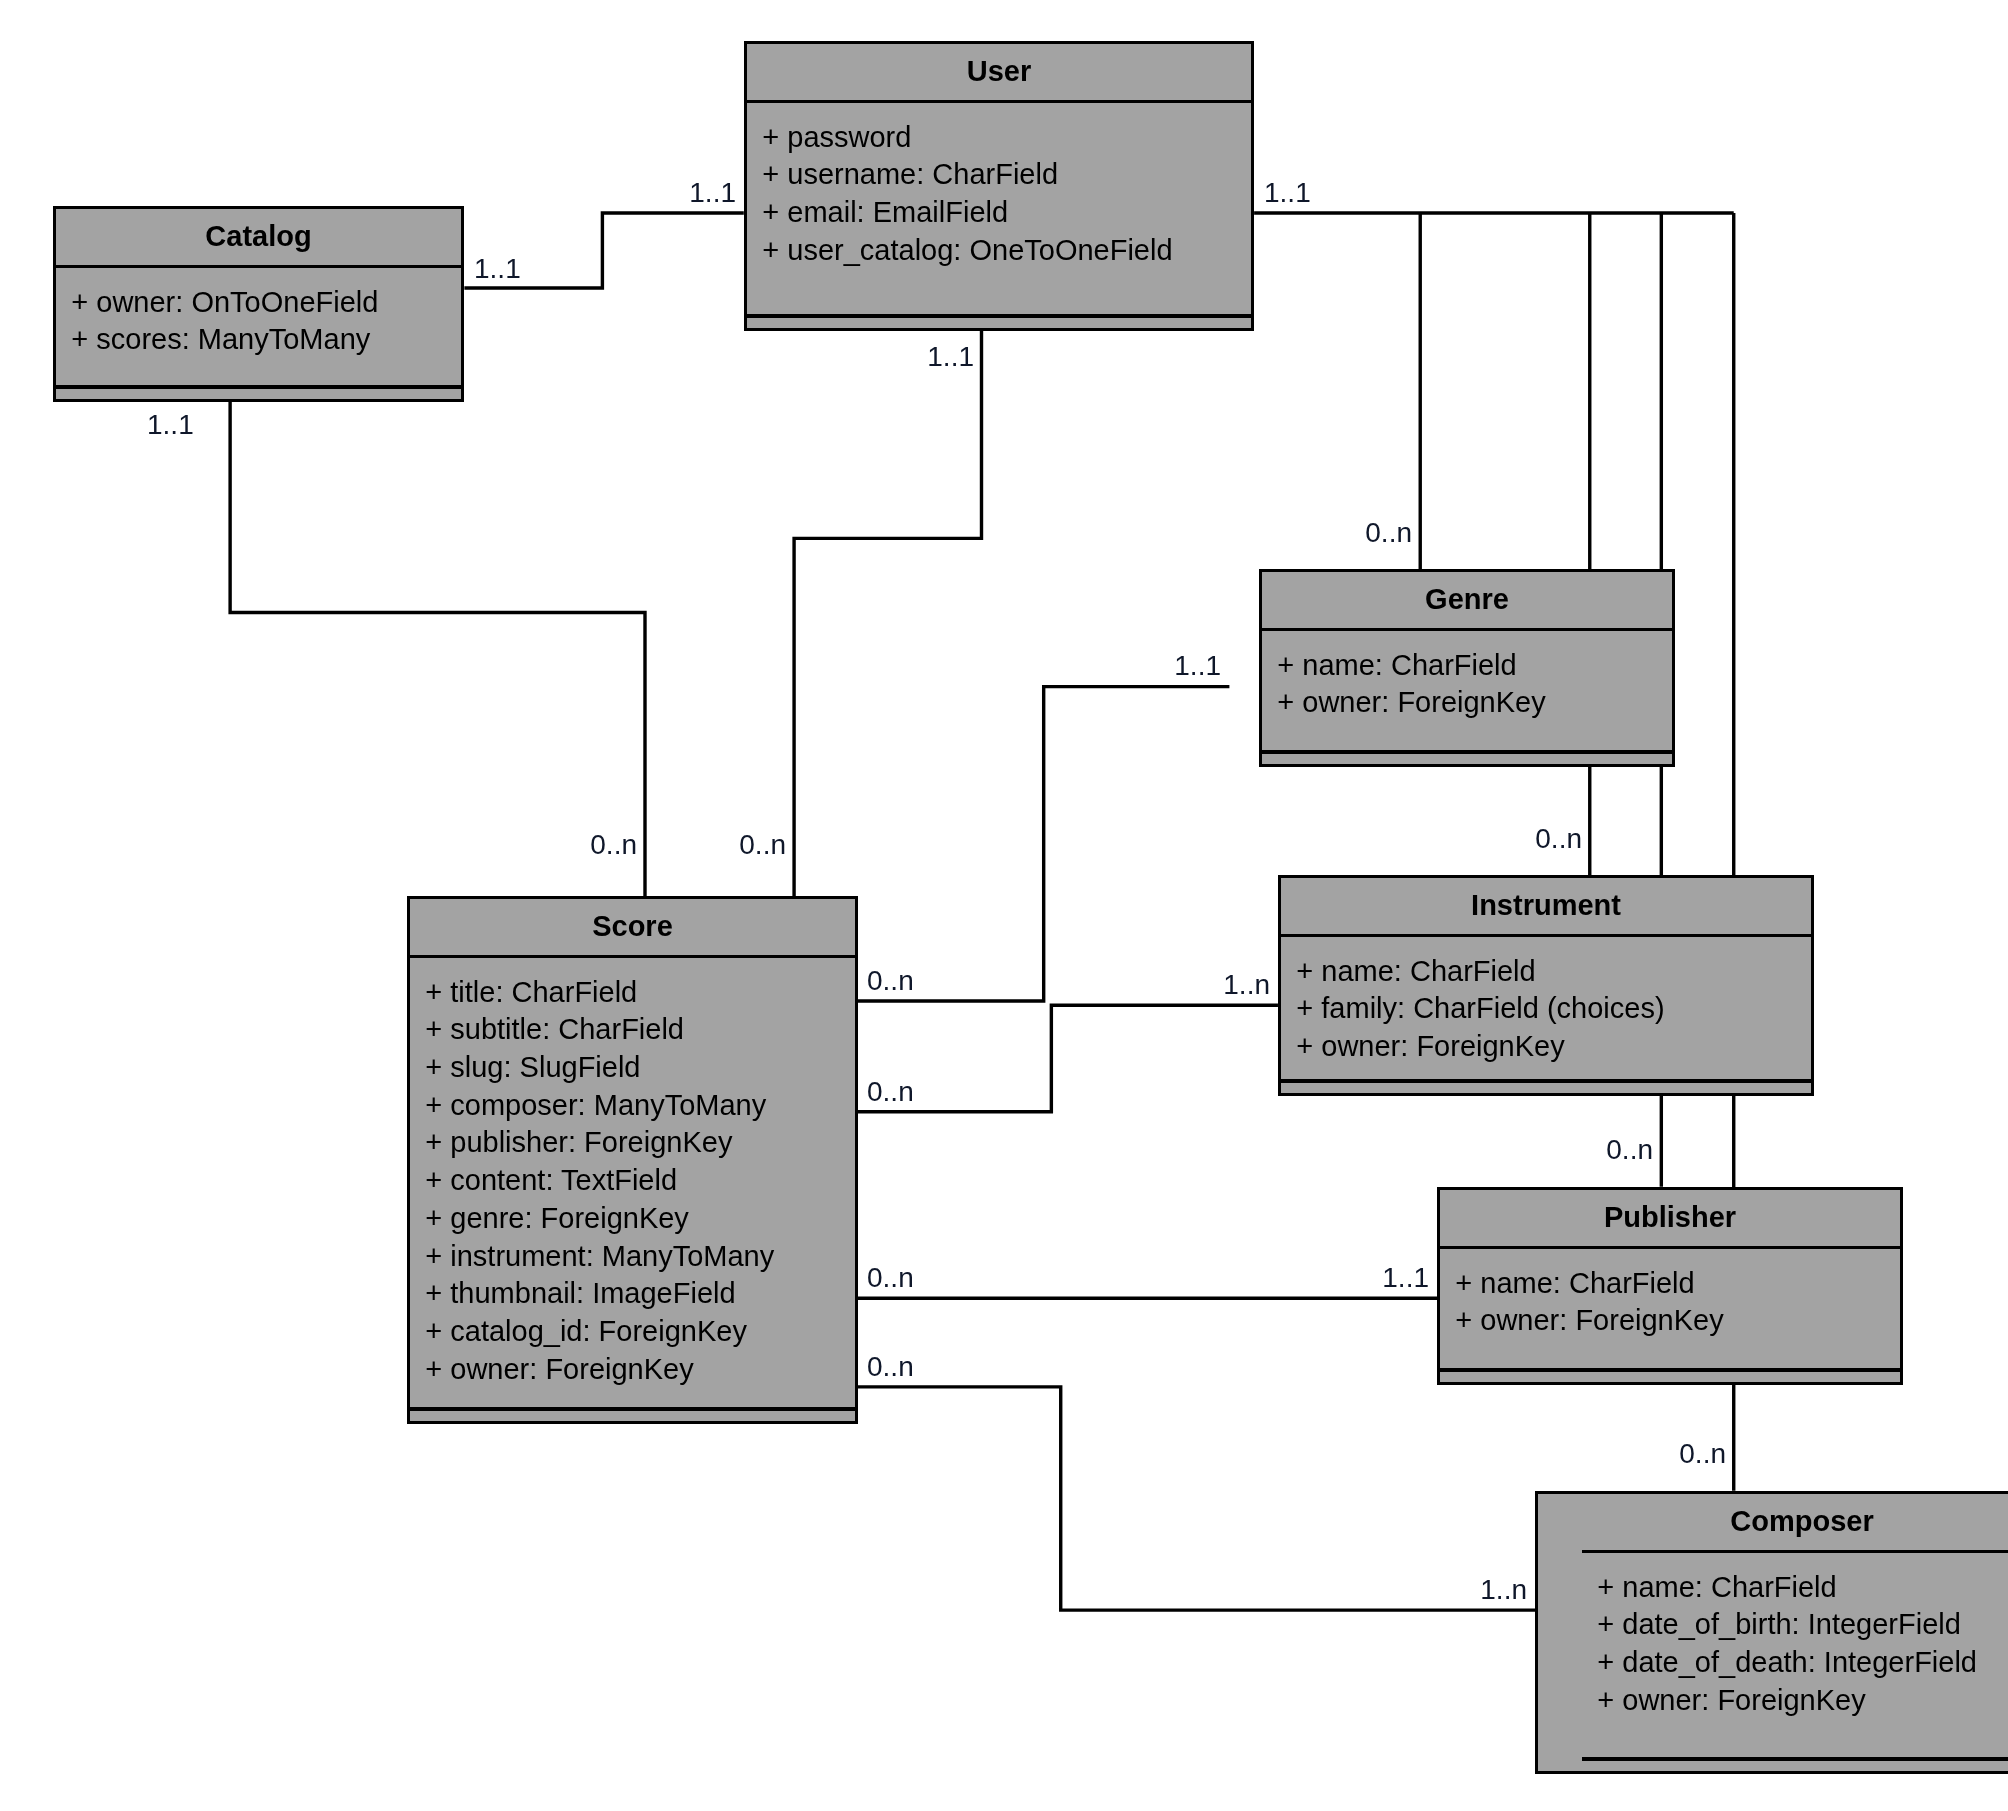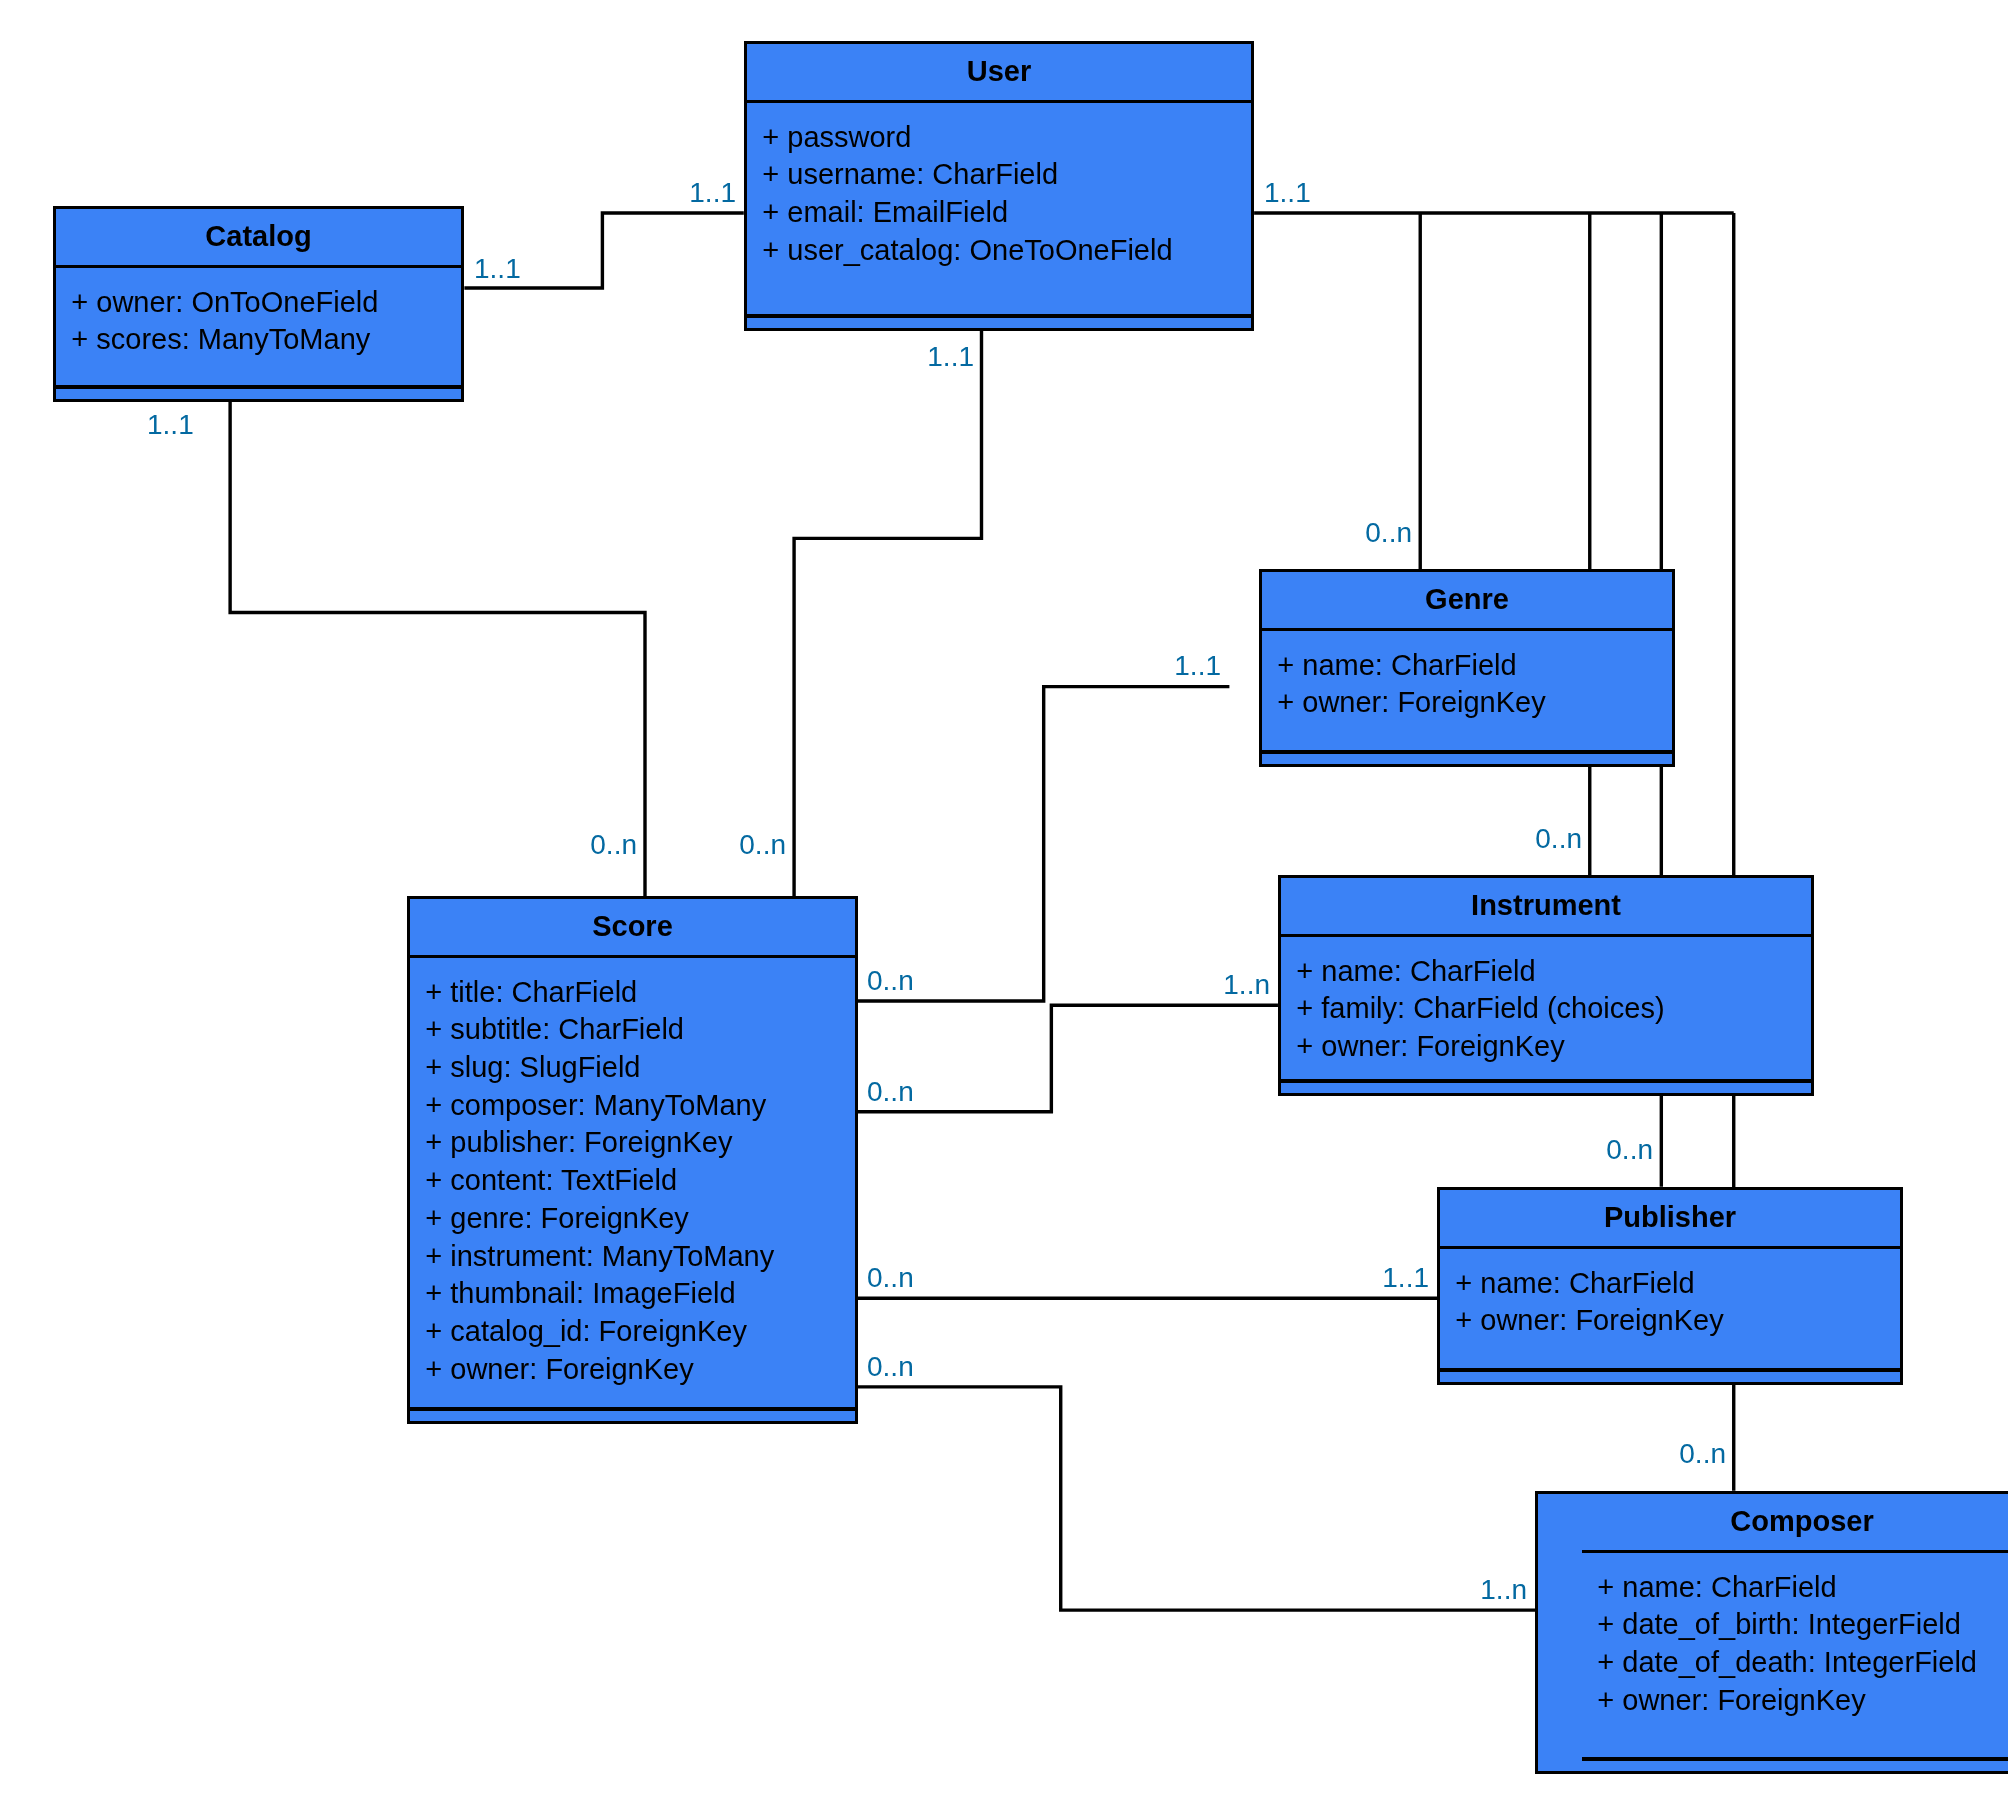--- a/index.html
+++ b/index.html
@@ -1,32 +1,32 @@
 <!DOCTYPE html>
 <html style="font-size:13.6px"><head>
 <meta charset="utf-8">
 <style>
   html,body{margin:0;padding:0;background:#ffffff;}
   #canvas{position:relative;width:2009px;height:1812px;background:#ffffff;
           font-family:"Liberation Sans", sans-serif;overflow:hidden;}
   svg#wires{position:absolute;left:0;top:0;width:2009px;height:1812px;}
   svg#wires line, svg#wires polyline{stroke:#000000;stroke-width:4;fill:none;}
 
-  .uml-class{position:absolute;box-sizing:border-box;background:#3b82f6;
+  .uml-class{position:absolute;box-sizing:border-box;background:#a3a3a3;
              border:3.4px solid #000000;}
   .uml-title{text-align:center;font-weight:bold;font-size:29px;color:#000;
              padding:12px 8.5px 13.6px 8.5px;line-height:1.05;}
   .uml-sep{height:3.4px;background:#000000;}
   .uml-attrs{padding:15.3px 15.3px 8.5px 15.3px;}
   .uml-attr{font-size:29px;color:#000;line-height:1.30;white-space:nowrap;}
   .uml-ops{height:3.4px;background:#000000;margin-top:auto;}
   .uml-inner{display:flex;flex-direction:column;height:100%;}
   .uml-opsgap{height:10.2px;}
 
-  .mult{position:absolute;font-size:28px;color:#0369a1;white-space:nowrap;
+  .mult{position:absolute;font-size:28px;color:#0f172a;white-space:nowrap;
         line-height:1;}
   .m-right{transform:translateX(-100%);}
 </style>
 </head>
 <body>
 
 <div id="canvas">
 
   <svg id="wires" viewBox="0 0 2358 2127">
 

